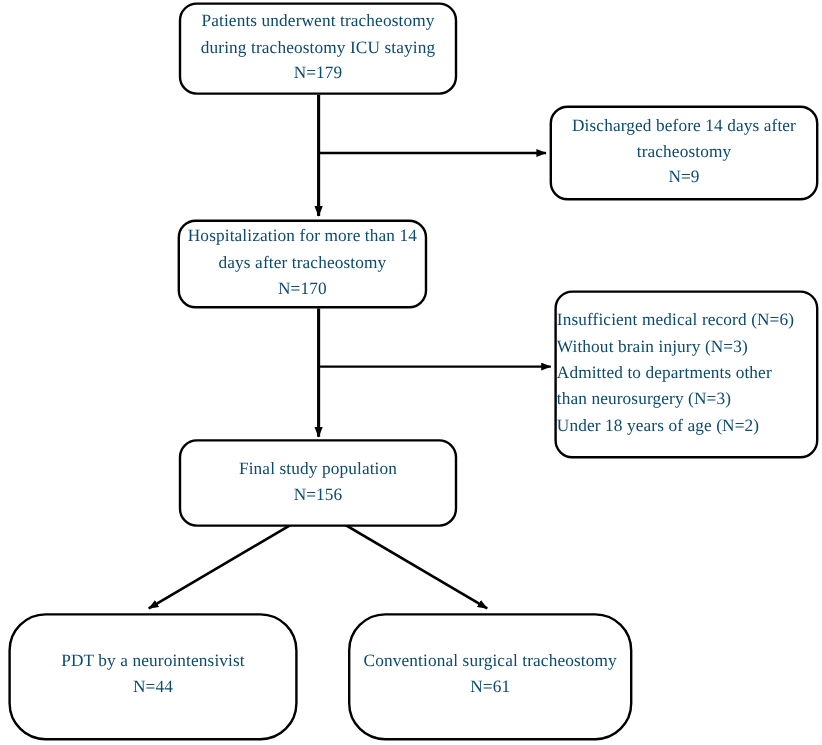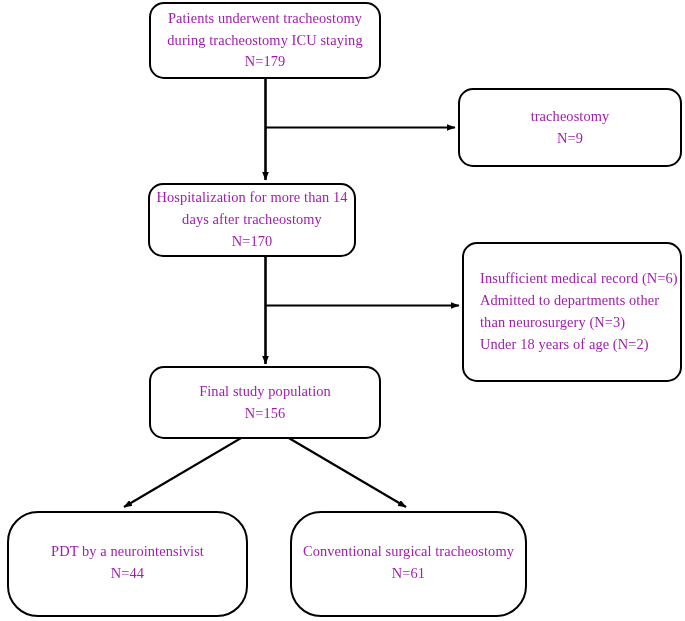--- a/index.html
+++ b/index.html
@@ -6,21 +6,21 @@
     margin: 0;
     padding: 0;
     background: #ffffff;
   }
   #flowchart {
     position: relative;
     width: 685px;
     height: 621px;
     background: #ffffff;
     font-family: "Liberation Serif", "DejaVu Serif", serif;
-    color: #a21caf;
+    color: #0c4a6e;
     overflow: hidden;
   }
   .connectors {
     position: absolute;
     left: 0;
     top: 0;
     width: 685px;
     height: 621px;
     pointer-events: none;
   }
@@ -39,21 +39,20 @@
     line-height: 1.52;
     letter-spacing: 0.1px;
   }
   .node .line {
     display: block;
     white-space: nowrap;
   }
   .node.left-align {
     align-items: flex-start;
     text-align: left;
-    padding-left: 16px;
     padding-right: 8px;
   }
   .node.top-weighted {
     justify-content: flex-start;
     padding-top: 28px;
     border-radius: 31px;
   }
 
   
   #node-enrolled      { left: 149px; top: 2px;   width: 232px; height: 77px; }
@@ -91,32 +90,34 @@
     <line x1="265" y1="424" x2="406" y2="507" stroke="#000000" stroke-width="2.2" marker-end="url(#arrowheadsm)"></line>
   </svg>
 
   <div class="node" id="node-enrolled">
     <span class="line">Patients underwent tracheostomy</span>
     <span class="line">during tracheostomy ICU staying</span>
     <span class="line">N=179</span>
   </div>
 
   <div class="node" id="node-discharged">
+    <span class="line">Discharged before 14 days after</span>
     <span class="line">tracheostomy</span>
     <span class="line">N=9</span>
   </div>
 
   <div class="node" id="node-hospitalized">
     <span class="line">Hospitalization for more than 14</span>
     <span class="line">days after tracheostomy</span>
     <span class="line">N=170</span>
   </div>
 
   <div class="node left-align" id="node-excluded">
     <span class="line">Insufficient medical record (N=6)</span>
+    <span class="line">Without brain injury (N=3)</span>
     <span class="line">Admitted to departments other</span>
     <span class="line">than neurosurgery (N=3)</span>
     <span class="line">Under 18 years of age (N=2)</span>
   </div>
 
   <div class="node" id="node-final">
     <span class="line">Final study population</span>
     <span class="line">N=156</span>
   </div>
 

